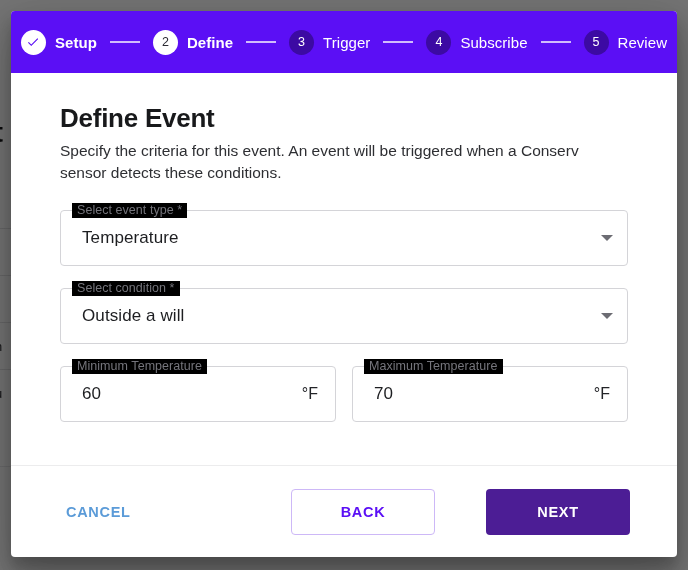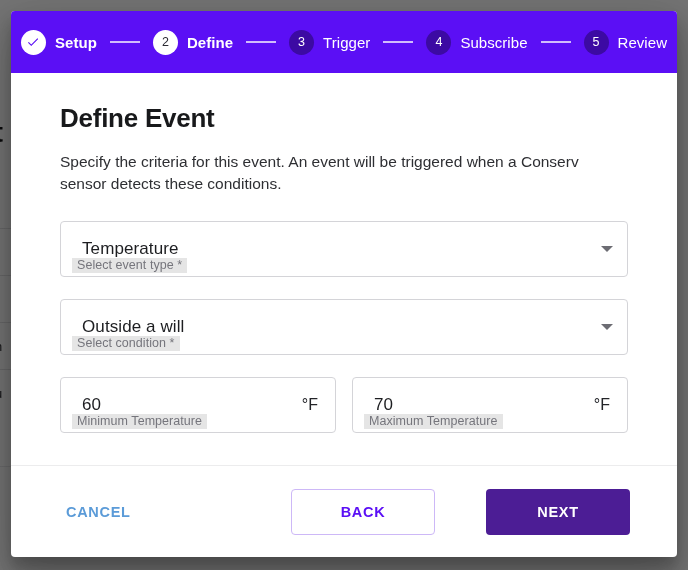--- a/index.html
+++ b/index.html
@@ -148,21 +148,21 @@
   .modal-body {
     flex: 1 1 auto;
     padding: 30px 49px 0 49px;
     box-sizing: border-box;
     overflow: hidden;
   }
   .modal-title {
     font-size: 26px;
     font-weight: bold;
     color: #18191b;
-    margin: 0 0 17px 0;
+    margin: 0 0 6px 0;
     letter-spacing: -0.25px;
   }
   .modal-desc {
     font-size: 15.5px;
     line-height: 1.42;
     color: #2e2f33;
     margin: 0 0 26px 0;
     max-width: 560px;
   }
 
@@ -179,28 +179,27 @@
     background: #ffffff;
     display: flex;
     align-items: center;
     padding: 0 14px 0 15px;
     box-sizing: border-box;
   }
   .field-legend {
     position: absolute;
     top: -8px;
     left: 11px;
-    background: #e5e5e5;
+    background: #000000;
     padding: 0 5px;
     font-size: 12.5px;
     color: #75757c;
     white-space: nowrap;
     line-height: 15px;
     letter-spacing: 0.05px;
-    margin-top: 44px;
   }
   .field-value {
     font-size: 17px;
     color: #1d1e21;
     flex: 1 1 auto;
     letter-spacing: 0.1px;
     margin-left: 6px;
   }
   .field-suffix {
     font-size: 16px;

